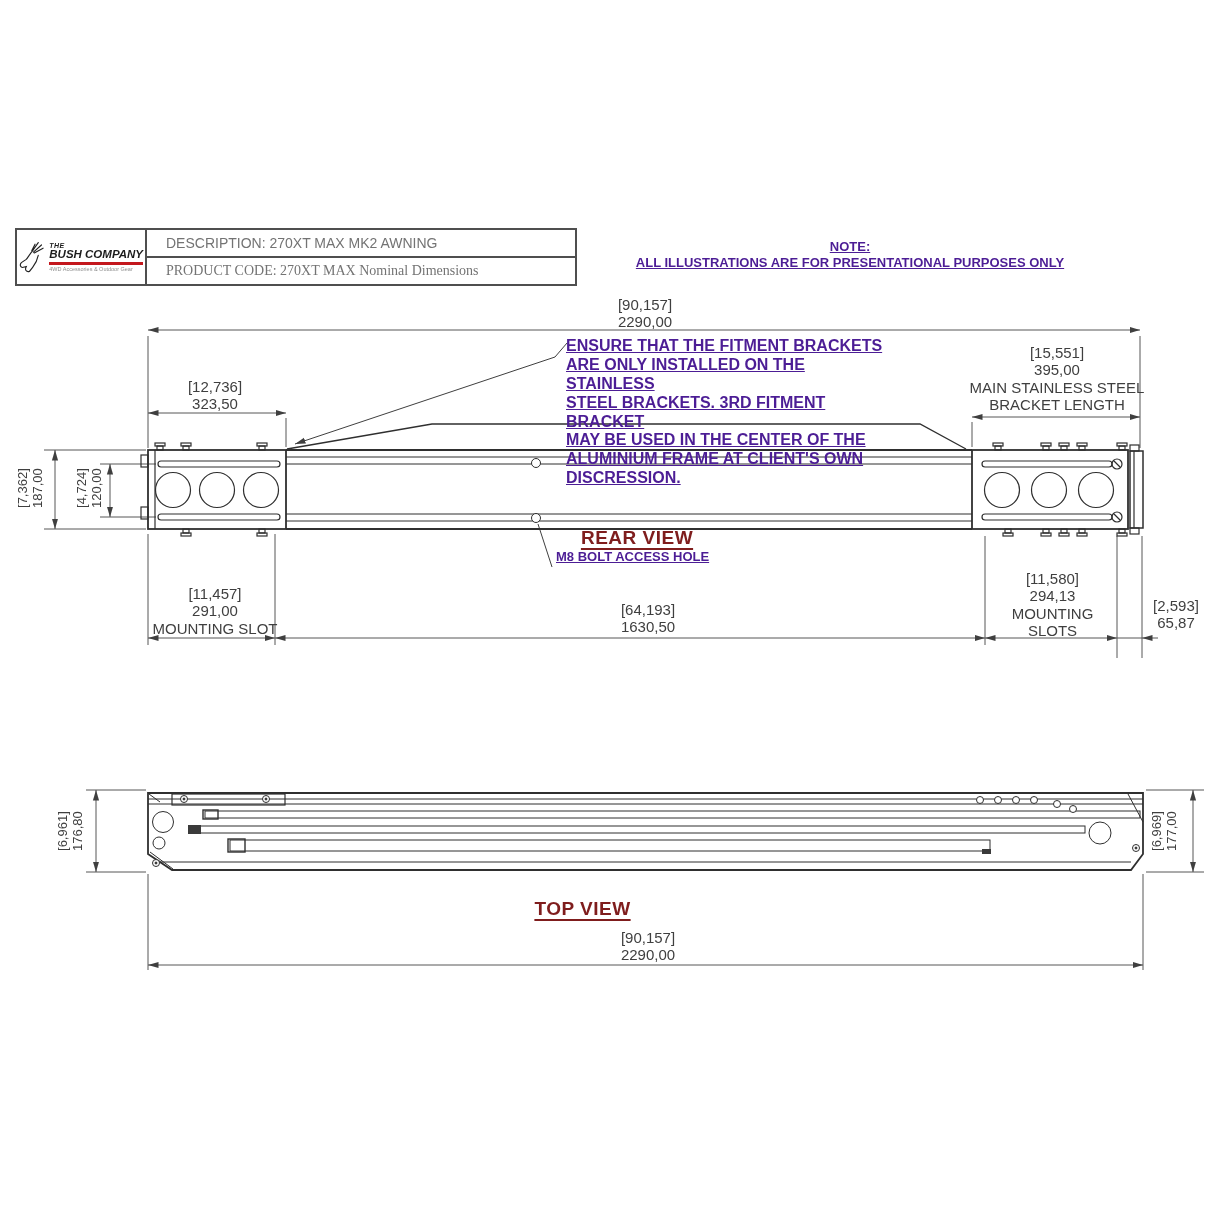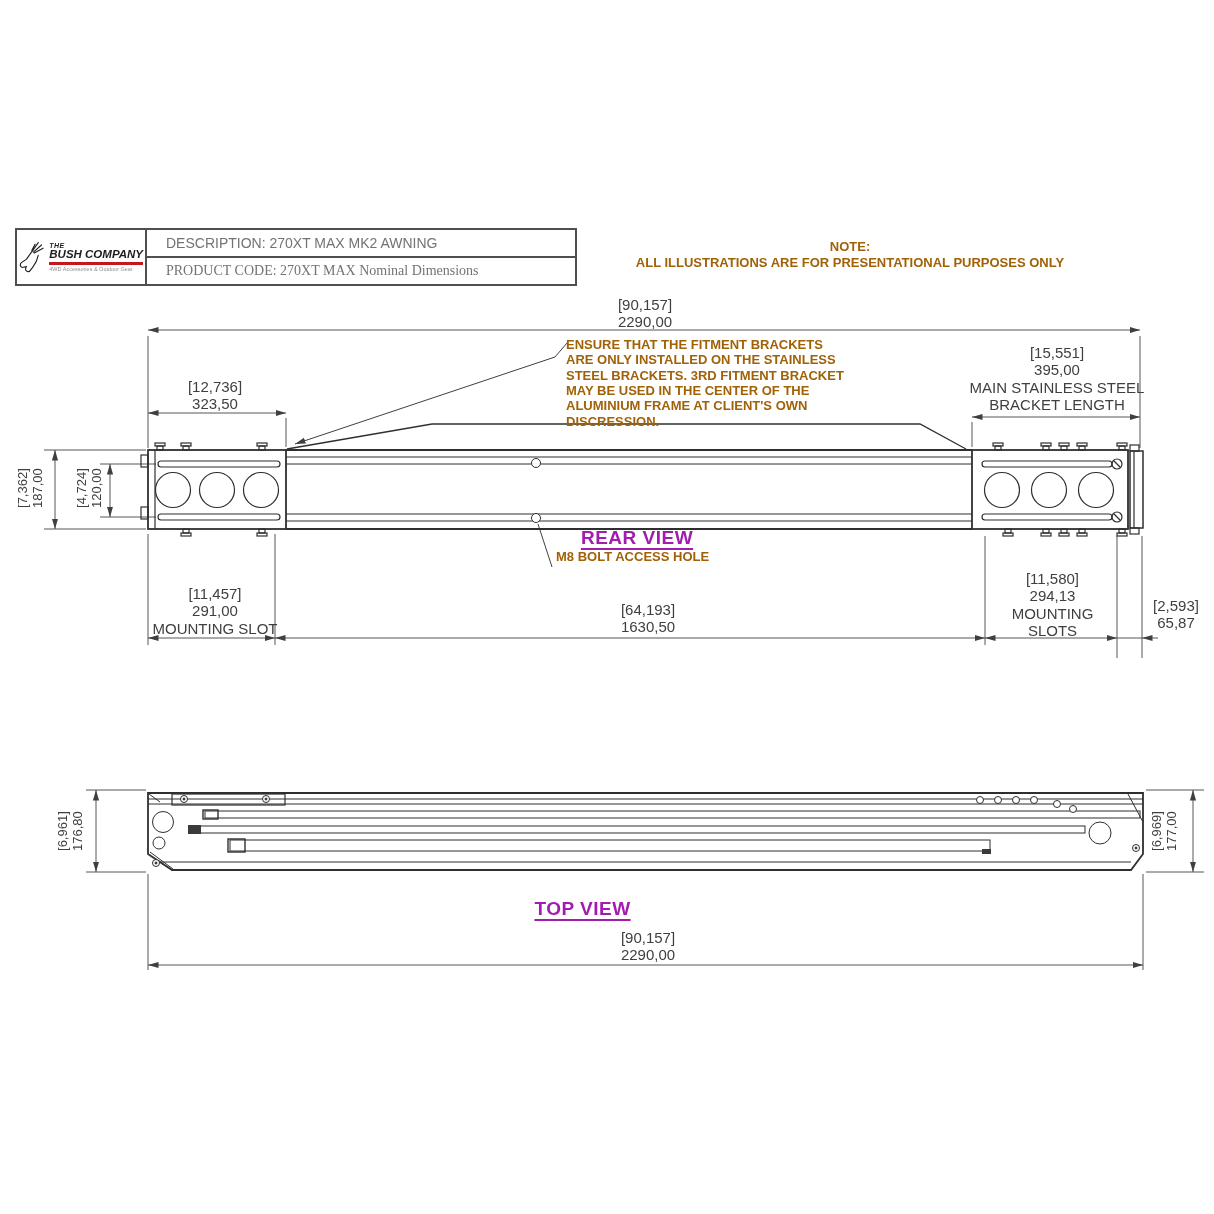--- a/index.html
+++ b/index.html
@@ -16,27 +16,27 @@
   .logo-name{font-size:11.5px;font-weight:bold;font-style:italic;color:#1c1c1c;white-space:nowrap;}
   .logo-bar{height:3px;margin-top:1px;}
   .logo-tag{font-size:5.5px;color:#8f8f8f;margin-top:2px;white-space:nowrap;}
   .tb-rows{flex:1;display:flex;flex-direction:column;}
   .tb-row{flex:1;display:flex;align-items:center;padding-left:19px;font-size:14px;color:#737373;}
   .tb-row + .tb-row{border-top:2px solid #4f4f4f;font-family:Liberation Serif, serif;}
   
   .dim-label{position:absolute;text-align:center;font-size:15px;line-height:1.16;color:#3f3f3f;}
   .dim-label span{display:block;}
   .rot{width:90px;transform:rotate(-90deg);transform-origin:center center;font-size:13px;}
-  .view-title{position:absolute;text-align:center;font-size:19px;font-weight:bold;color:#a21caf;
+  .view-title{position:absolute;text-align:center;font-size:19px;font-weight:bold;color:#7f1d1d;
               letter-spacing:.5px;text-decoration:underline;text-underline-offset:4px;
               text-decoration-thickness:2px;}
-  .red{color:#a16207;font-weight:bold;}
+  .red{color:#4c1d95;font-weight:bold;text-decoration:underline;}
   .note-block{position:absolute;left:610px;top:239px;width:480px;text-align:center;
               font-size:13px;line-height:1.2;}
-  .warn-block{position:absolute;left:566px;top:337px;width:330px;font-size:13px;
+  .warn-block{position:absolute;left:566px;top:337px;width:330px;font-size:16px;
               line-height:1.18;white-space:pre-line;text-align:left;}
   .m8-label{position:absolute;left:556px;top:549px;font-size:13px;}
 </style>
 </head>
 <body>
 
 <div class="canvas">
 
   <div class="tblock">
     <div class="logo-cell">

